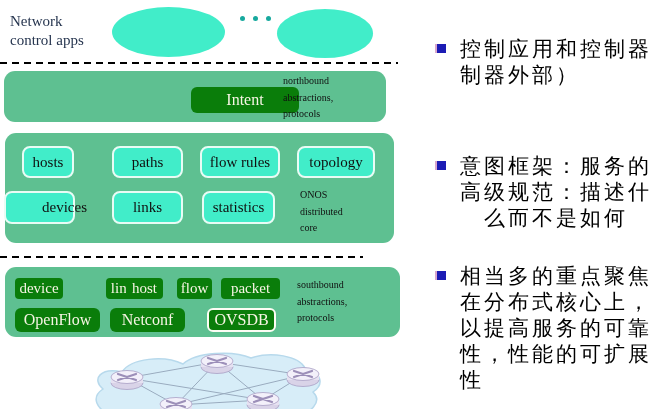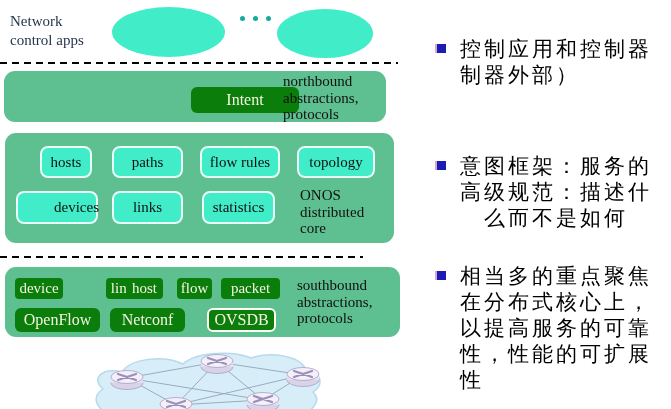--- a/index.html
+++ b/index.html
@@ -20,21 +20,21 @@
   
   .dash{position:absolute;height:2px;background:repeating-linear-gradient(to right,#000 0 7px,transparent 7px 12px);}
   .d1{left:0;top:62px;width:398px;}
   .d2{left:0;top:256px;width:363px;}
   
   .layer{position:absolute;background:#5EC091;border-radius:11px;}
   .north{left:4px;top:71px;width:382px;height:51px;}
   .core{left:5px;top:133px;width:389px;height:110px;}
   .south{left:5px;top:267px;width:395px;height:70px;}
   .layer-label{
-    position:absolute;font-size:15px;line-height:16.5px;color:#101010;white-space:pre-line;
+    position:absolute;font-size:10px;line-height:16.5px;color:#101010;white-space:pre-line;
   }
   .north-label{left:283px;top:73px;}
   .core-label{left:300px;top:187px;}
   .south-label{left:297px;top:277px;}
   
   .dk{
     position:absolute;background:#0A7D0A;border-radius:6px;color:#F7F5E4;
     text-align:center;box-sizing:border-box;
   }
   .rest{left:27px;top:86px;width:105px;height:26px;line-height:26px;font-size:16px;word-spacing:12px;}
@@ -49,25 +49,25 @@
   .sb-openflow{left:15px;width:85px;}
   .sb-netconf{left:110px;width:75px;}
   .sb-ovsdb{left:207px;width:69px;border:2px solid #FDFDF5;line-height:20px;}
   
   .tl{
     position:absolute;background:#41EDC9;border:2px solid #E9FCF5;border-radius:8px;
     color:#101010;text-align:center;font-size:15px;box-sizing:border-box;
   }
   .r1{top:146px;height:32px;line-height:28px;}
   .r2{top:191px;height:33px;line-height:29px;}
-  .tl-hosts{left:40px;width:52px;}
+  .tl-hosts{left:22px;width:52px;}
   .tl-paths{left:112px;width:71px;}
   .tl-flowrules{left:200px;width:80px;}
   .tl-topology{left:297px;width:78px;}
-  .tl-devices{left:16px;width:82px;padding-left:36px;}
+  .tl-devices{left:4px;width:71px;padding-left:36px;}
   .tl-links{left:112px;width:71px;}
   .tl-statistics{left:202px;width:73px;}
   
   .cloud-svg{position:absolute;left:84px;top:347px;}
   
   .bullet{position:absolute;left:437px;display:flex;}
   .b1{top:36px;}.b2{top:153px;text-align:center;}.b3{top:263px;}
   .sq{width:9px;height:9px;background:#1C1CB4;margin-top:8px;flex:none;box-shadow:-2px 0 0 #D9A8CE;}
   .blines{margin-left:14px;}
   .bline{

